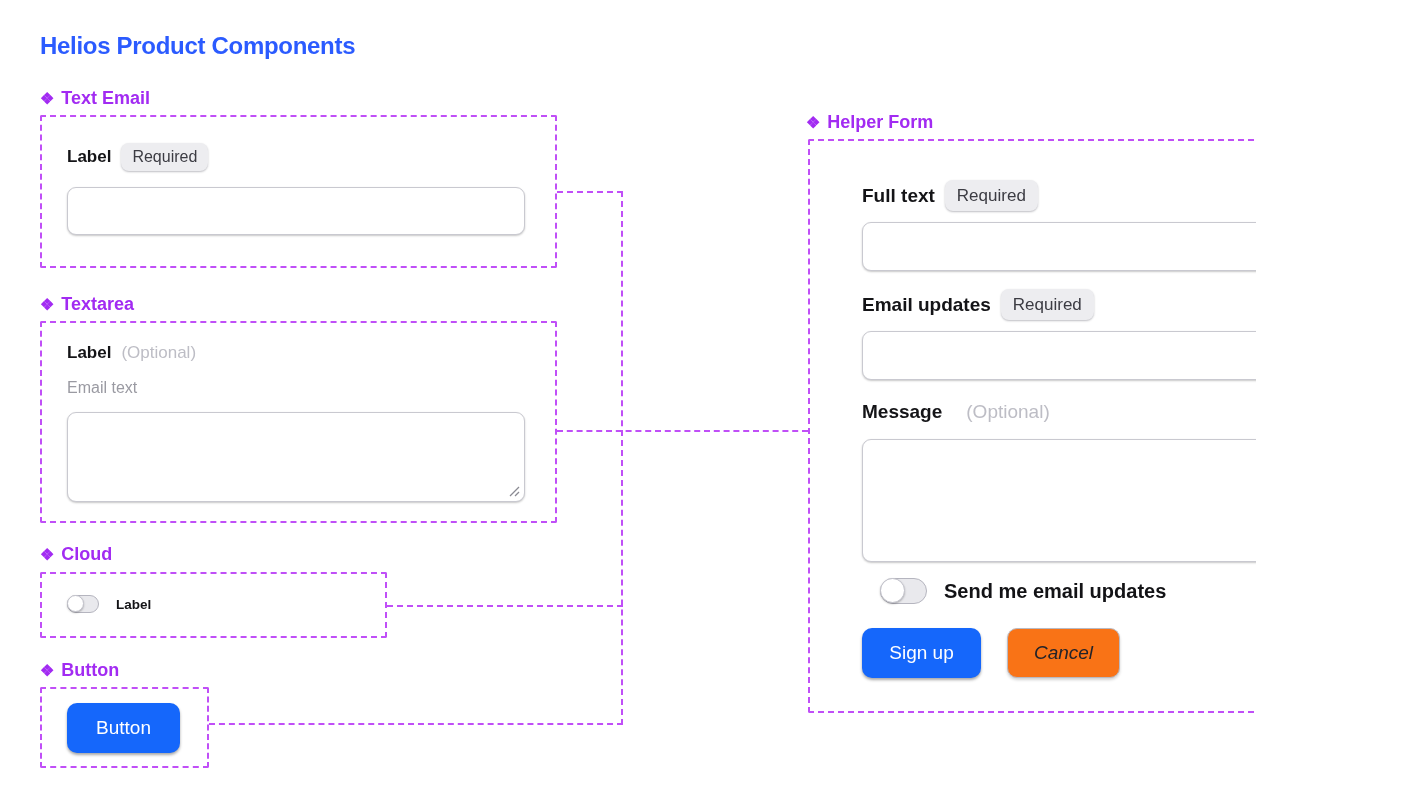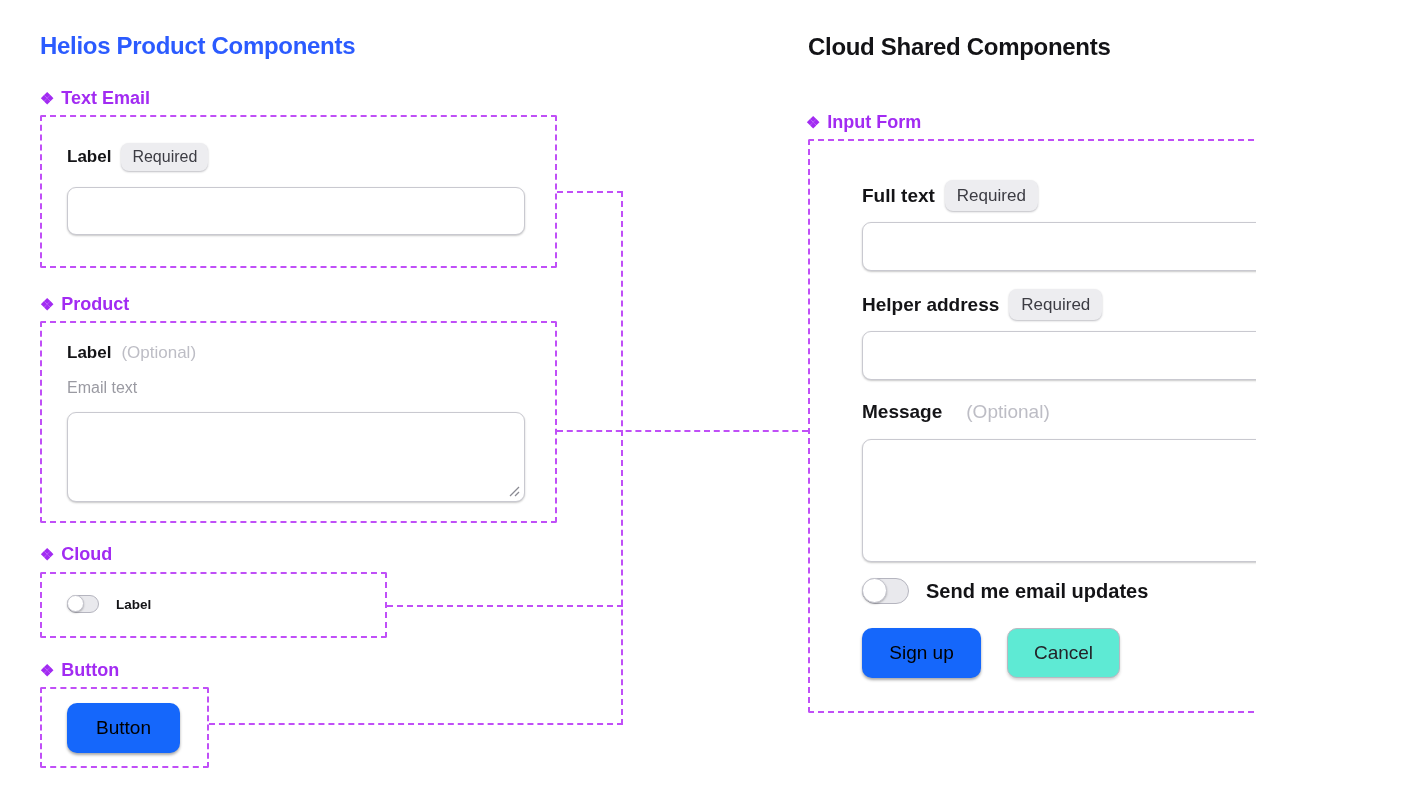--- a/index.html
+++ b/index.html
@@ -48,22 +48,22 @@
   .toggle-lg{width:47px;height:26px;border-radius:13px;}
   .toggle-lg .knob{width:25px;height:25px;left:-1px;top:-1px;}
   .toggle-row{display:flex;align-items:center;gap:17px;white-space:nowrap;}
   .toggle-text-sm{font-size:13.5px;font-weight:bold;color:#131316;}
   .toggle-text-lg{font-size:20px;font-weight:bold;color:#131316;}
   .btn{
     display:flex;align-items:center;justify-content:center;
     border-radius:10px;font-family:"Liberation Sans",sans-serif;font-size:19px;cursor:pointer;
     border:none;white-space:nowrap;
   }
-  .btn-primary{background:#1567fb;color:#000000;box-shadow:0 2px 3px rgba(0,0,0,.35);}
-  .btn-secondary{background:#5eead4;color:#232329;border:1.6px solid #b9b9c2;box-shadow:0 2px 3px rgba(0,0,0,.18);}
+  .btn-primary{background:#1567fb;color:#ffffff;box-shadow:0 2px 3px rgba(0,0,0,.35);}
+  .btn-secondary{background:#f97316;color:#232329;border:1.6px solid #b9b9c2;box-shadow:0 2px 3px rgba(0,0,0,.18);font-style:italic;}
 </style>
 </head>
 <body>
 
 <div class="canvas">
 
   <div class="abs page-title title-blue" style="left:40px;top:32px;">Helios Product Components</div>
 
   <div class="abs comp-label" style="left:40px;top:88px;">
     <span class="diamond">❖</span>
@@ -71,21 +71,21 @@
   </div>
   <div class="abs wire-box" style="left:40px;top:115px;width:517px;height:153px;"></div>
   <div class="abs lbl-row" style="left:67px;top:143px;">
     <span class="field-label fs17">Label</span>
     <span class="badge badge-sm">Required</span>
   </div>
   <input class="abs ctl" type="text" style="left: 67px; top: 187px; width: 458px; height: 48px;" placeholder="">
 
   <div class="abs comp-label" style="left:40px;top:294px;">
     <span class="diamond">❖</span>
-    <span>Product</span>
+    <span>Textarea</span>
   </div>
   <div class="abs wire-box" style="left:40px;top:321px;width:517px;height:202px;"></div>
   <div class="abs lbl-row" style="left:67px;top:343px;">
     <span class="field-label fs17">Label</span>
     <span class="optional fs17">(Optional)</span>
   </div>
   <div class="abs helper" style="left:67px;top:379px;">Email text</div>
   <div class="ta-wrap" style="left:67px;top:412px;width:458px;height:90px;">
     <textarea class="ctl" style=""></textarea>
     <svg class="resize-handle" width="12" height="12">
@@ -112,53 +112,52 @@
   </div>
   <div class="abs wire-box" style="left:40px;top:687px;width:169px;height:81px;"></div>
   <button class="abs btn btn-primary" style="left:67px;top:703px;width:113px;height:50px;">Button</button>
 
   <div class="abs wire-h" style="left:557px;top:191px;width:66px;"></div>
   <div class="abs wire-v" style="left:621px;top:191px;height:534px;"></div>
   <div class="abs wire-h" style="left:557px;top:430px;width:251px;"></div>
   <div class="abs wire-h" style="left:387px;top:605px;width:236px;"></div>
   <div class="abs wire-h" style="left:209px;top:723px;width:414px;"></div>
 
-  <div class="abs page-title title-dark" style="left:808px;top:33px;">Cloud Shared Components</div>
 
   <div class="abs comp-label" style="left:806px;top:112px;">
     <span class="diamond">❖</span>
-    <span>Input Form</span>
+    <span>Helper Form</span>
   </div>
   <div class="abs wire-box" style="left:808px;top:139px;width:556px;height:574px;"></div>
 
   <div class="abs lbl-row" style="left:862px;top:180px;">
     <span class="field-label fs19">Full text</span>
     <span class="badge badge-lg">Required</span>
   </div>
   <input class="abs ctl" type="text" style="left: 862px; top: 222px; width: 458px; height: 49px;">
 
   <div class="abs lbl-row" style="left:862px;top:289px;">
-    <span class="field-label fs19">Helper address</span>
+    <span class="field-label fs19">Email updates</span>
     <span class="badge badge-lg">Required</span>
   </div>
   <input class="abs ctl" type="text" style="left: 862px; top: 331px; width: 458px; height: 49px;">
 
   <div class="abs lbl-row" style="left:862px;top:401px;gap:24px;">
     <span class="field-label fs19">Message</span>
     <span class="optional fs19">(Optional)</span>
   </div>
   <div class="ta-wrap" style="left:862px;top:439px;width:458px;height:123px;">
     <textarea class="ctl" style=""></textarea>
     <svg class="resize-handle" width="12" height="12">
       <line x1="2" y1="11" x2="11" y2="2" stroke="#8a8a92" stroke-width="1.2"></line>
       <line x1="7" y1="11" x2="11" y2="7" stroke="#8a8a92" stroke-width="1.2"></line>
     </svg>
   </div>
 
-  <div class="abs toggle-row" style="left:862px;top:578px;">
+  <div class="abs toggle-row" style="left:880px;top:578px;">
     <div class="toggle toggle-lg">
       <div class="knob"></div>
     </div>
     <span class="toggle-text-lg">Send me email updates</span>
   </div>
 
   <button class="abs btn btn-primary" style="left:862px;top:628px;width:119px;height:50px;">Sign up</button>
   <button class="abs btn btn-secondary" style="left:1007px;top:628px;width:113px;height:50px;">Cancel</button>
 
 </div>

